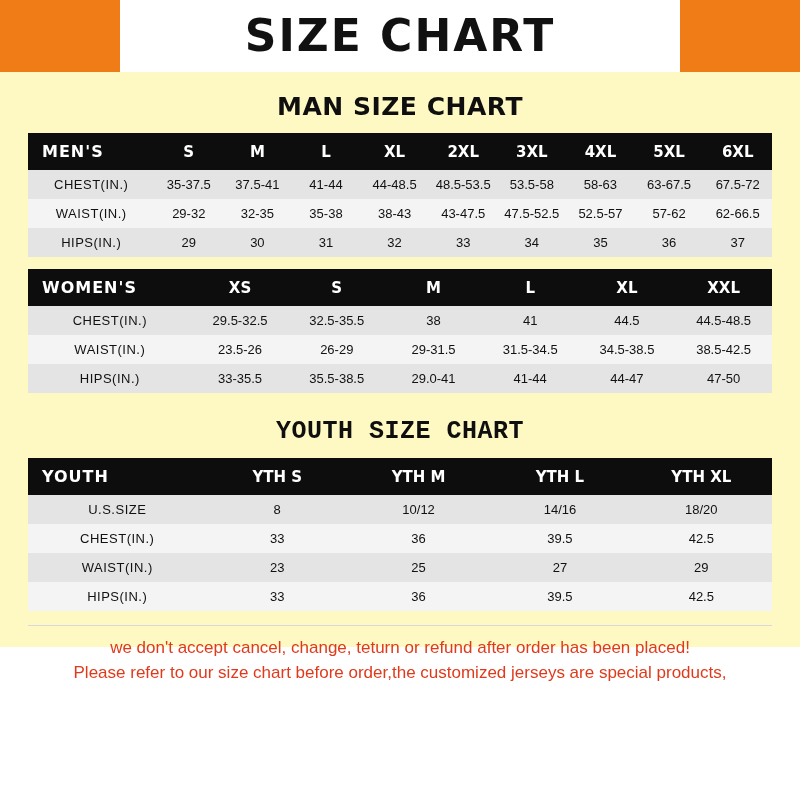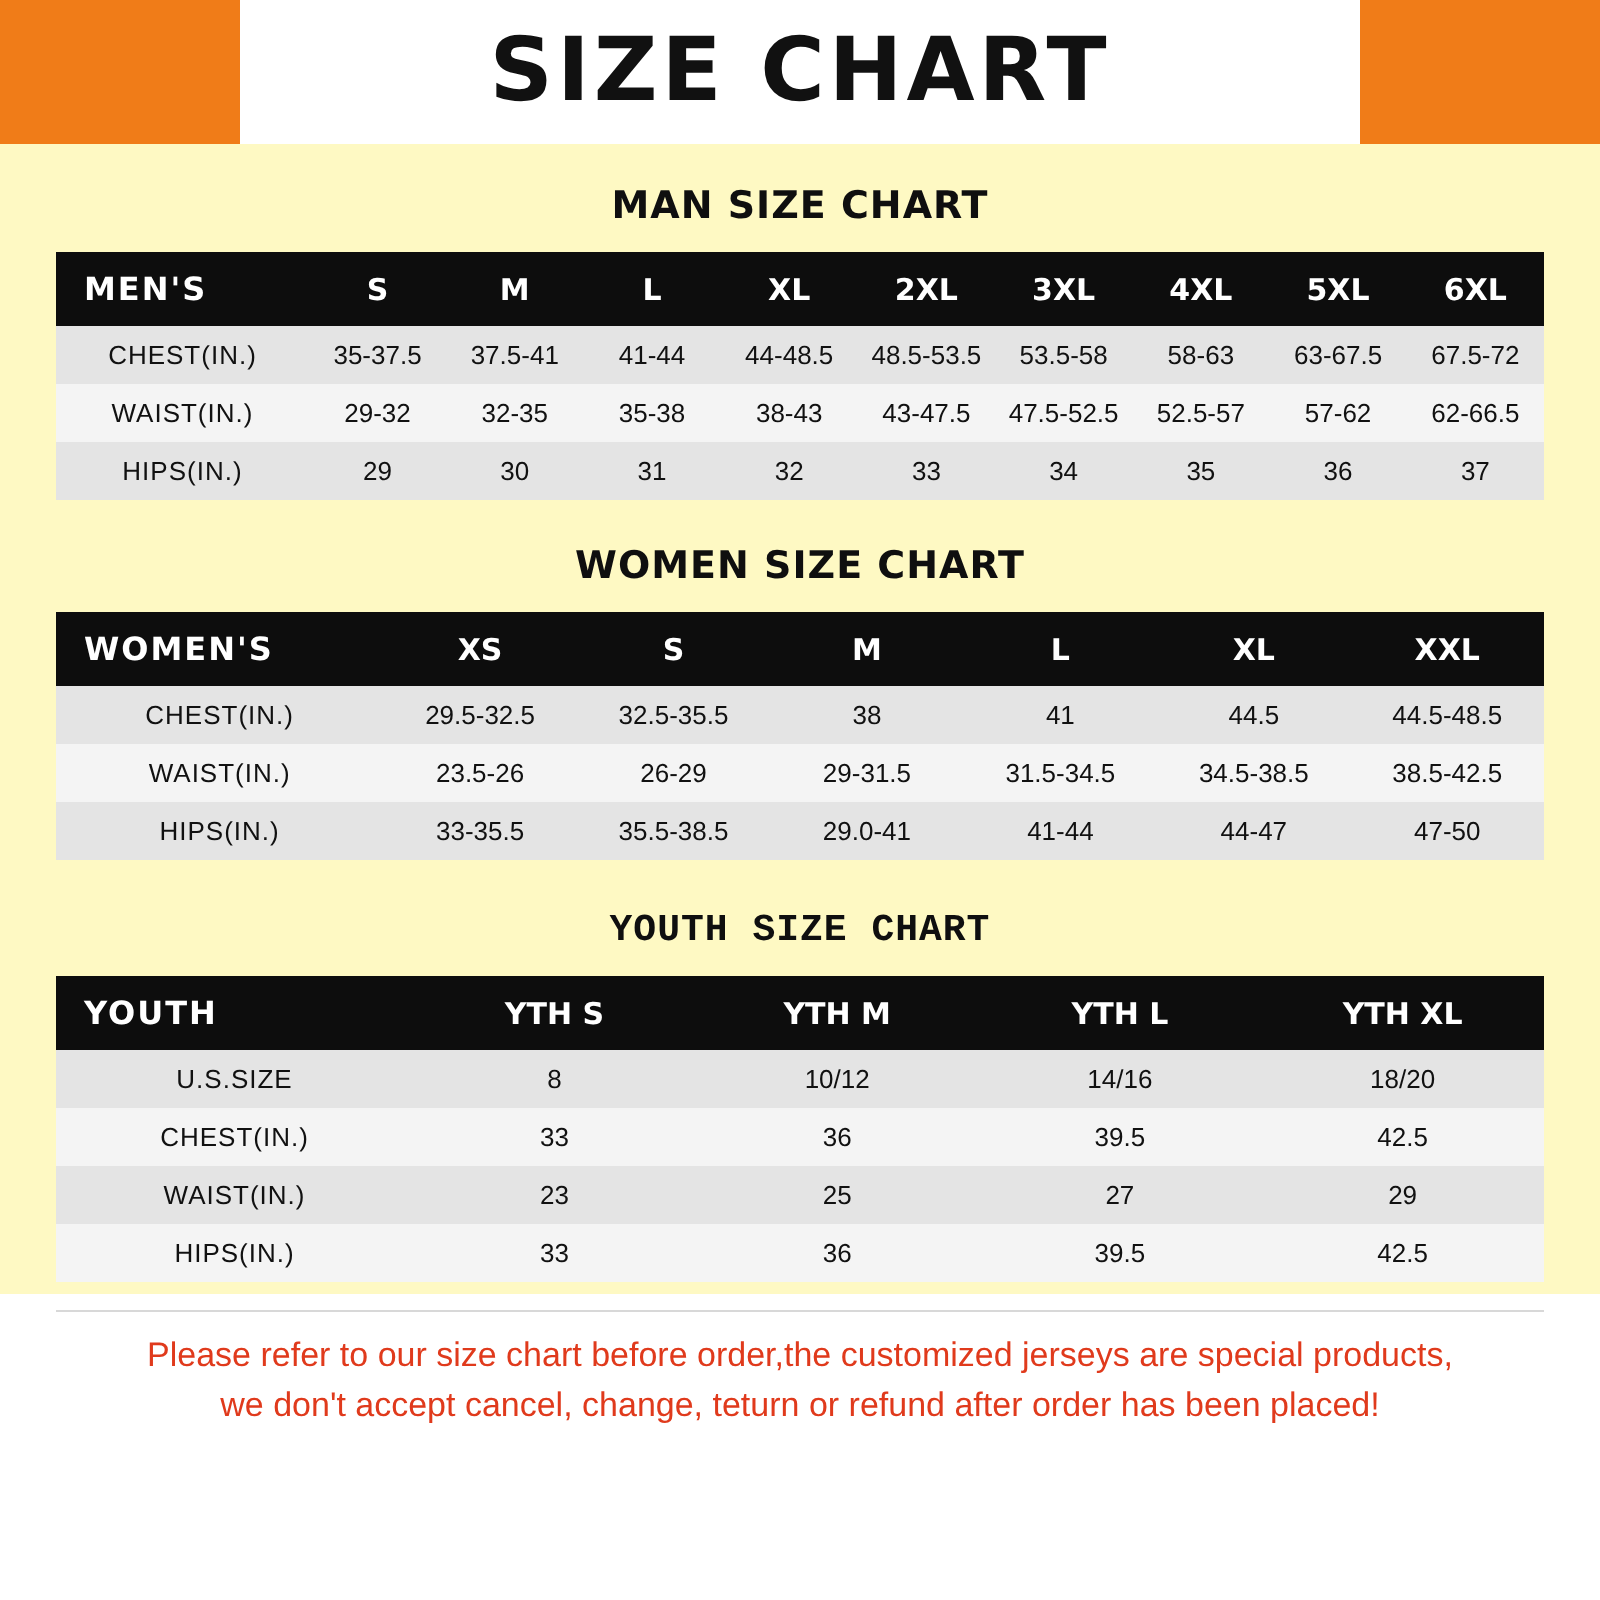--- a/index.html
+++ b/index.html
@@ -50,21 +50,21 @@
   
   .content {
     flex: 1;
     padding: 0 28px;
     box-sizing: border-box;
   }
   .section-title {
     text-align: center;
     font-family: "DejaVu Sans", sans-serif;
     font-weight: bold;
-    font-size: 19px;
+    font-size: 25px;
     color: #0f0f0f;
     letter-spacing: 0.5px;
   }
   .s1-title { margin-top: 20px; }
   .s2-title { margin-top: 22px; }
   .s3-title { margin-top: 24px; font-family: Liberation Mono, monospace; }
 
   table.size-table {
     width: 100%;
     border-collapse: collapse;
@@ -200,21 +200,20 @@
           <td>32</td>
           <td>33</td>
           <td>34</td>
           <td>35</td>
           <td>36</td>
           <td>37</td>
         </tr>
       </tbody>
     </table>
 
-    <div class="section-title s2-title">WOMEN SIZE CHART</div>
     <table class="size-table women-table">
       <colgroup>
         <col class="c0">
           <col>
           <col>
           <col>
           <col>
           <col>
           <col>
       </colgroup>
@@ -304,18 +303,18 @@
           <td class="first-col">HIPS(IN.)</td>
           <td>33</td>
           <td>36</td>
           <td>39.5</td>
           <td>42.5</td>
         </tr>
       </tbody>
     </table>
 
     <div class="footer-note">
+      <span class="line">we don't accept cancel, change, teturn or refund after order has been placed!</span>
       <span class="line">Please refer to our size chart before order,the customized jerseys are special products,</span>
-      <span class="line">we don't accept cancel, change, teturn or refund after order has been placed!</span>
     </div>
 
   </div>
 </div>
 
 </body></html>

